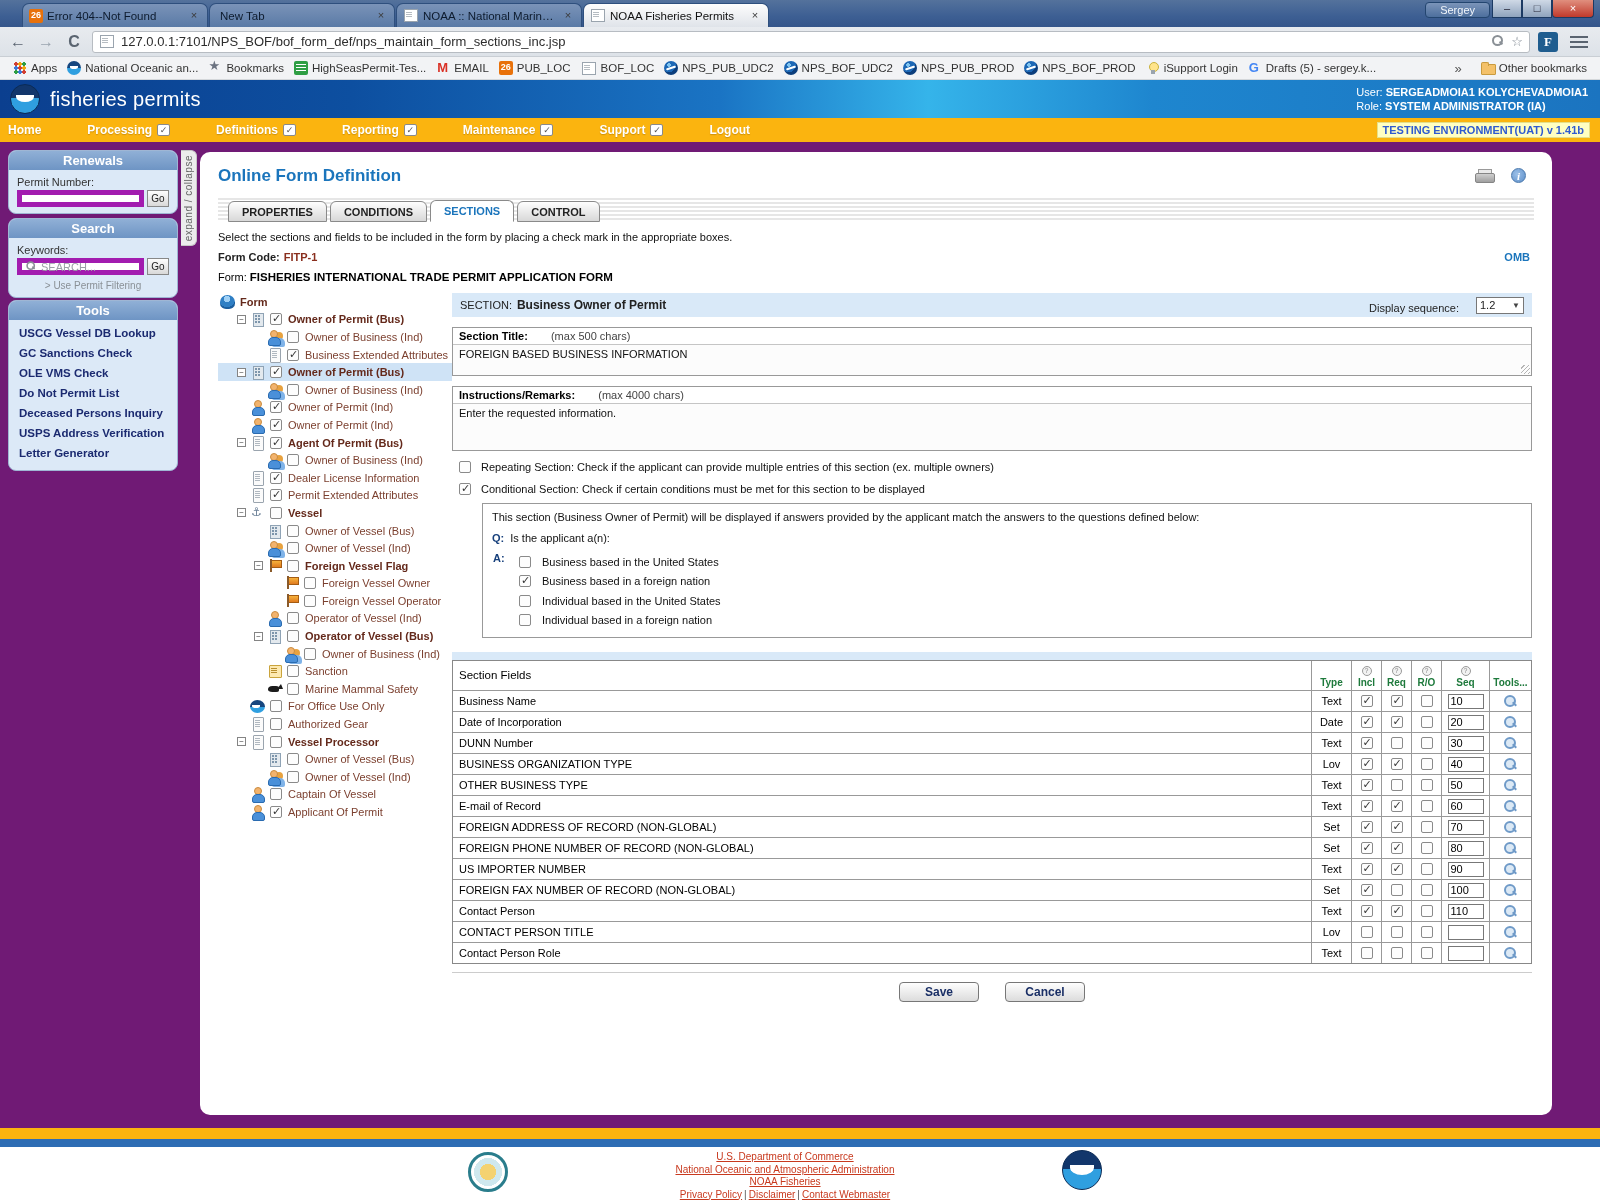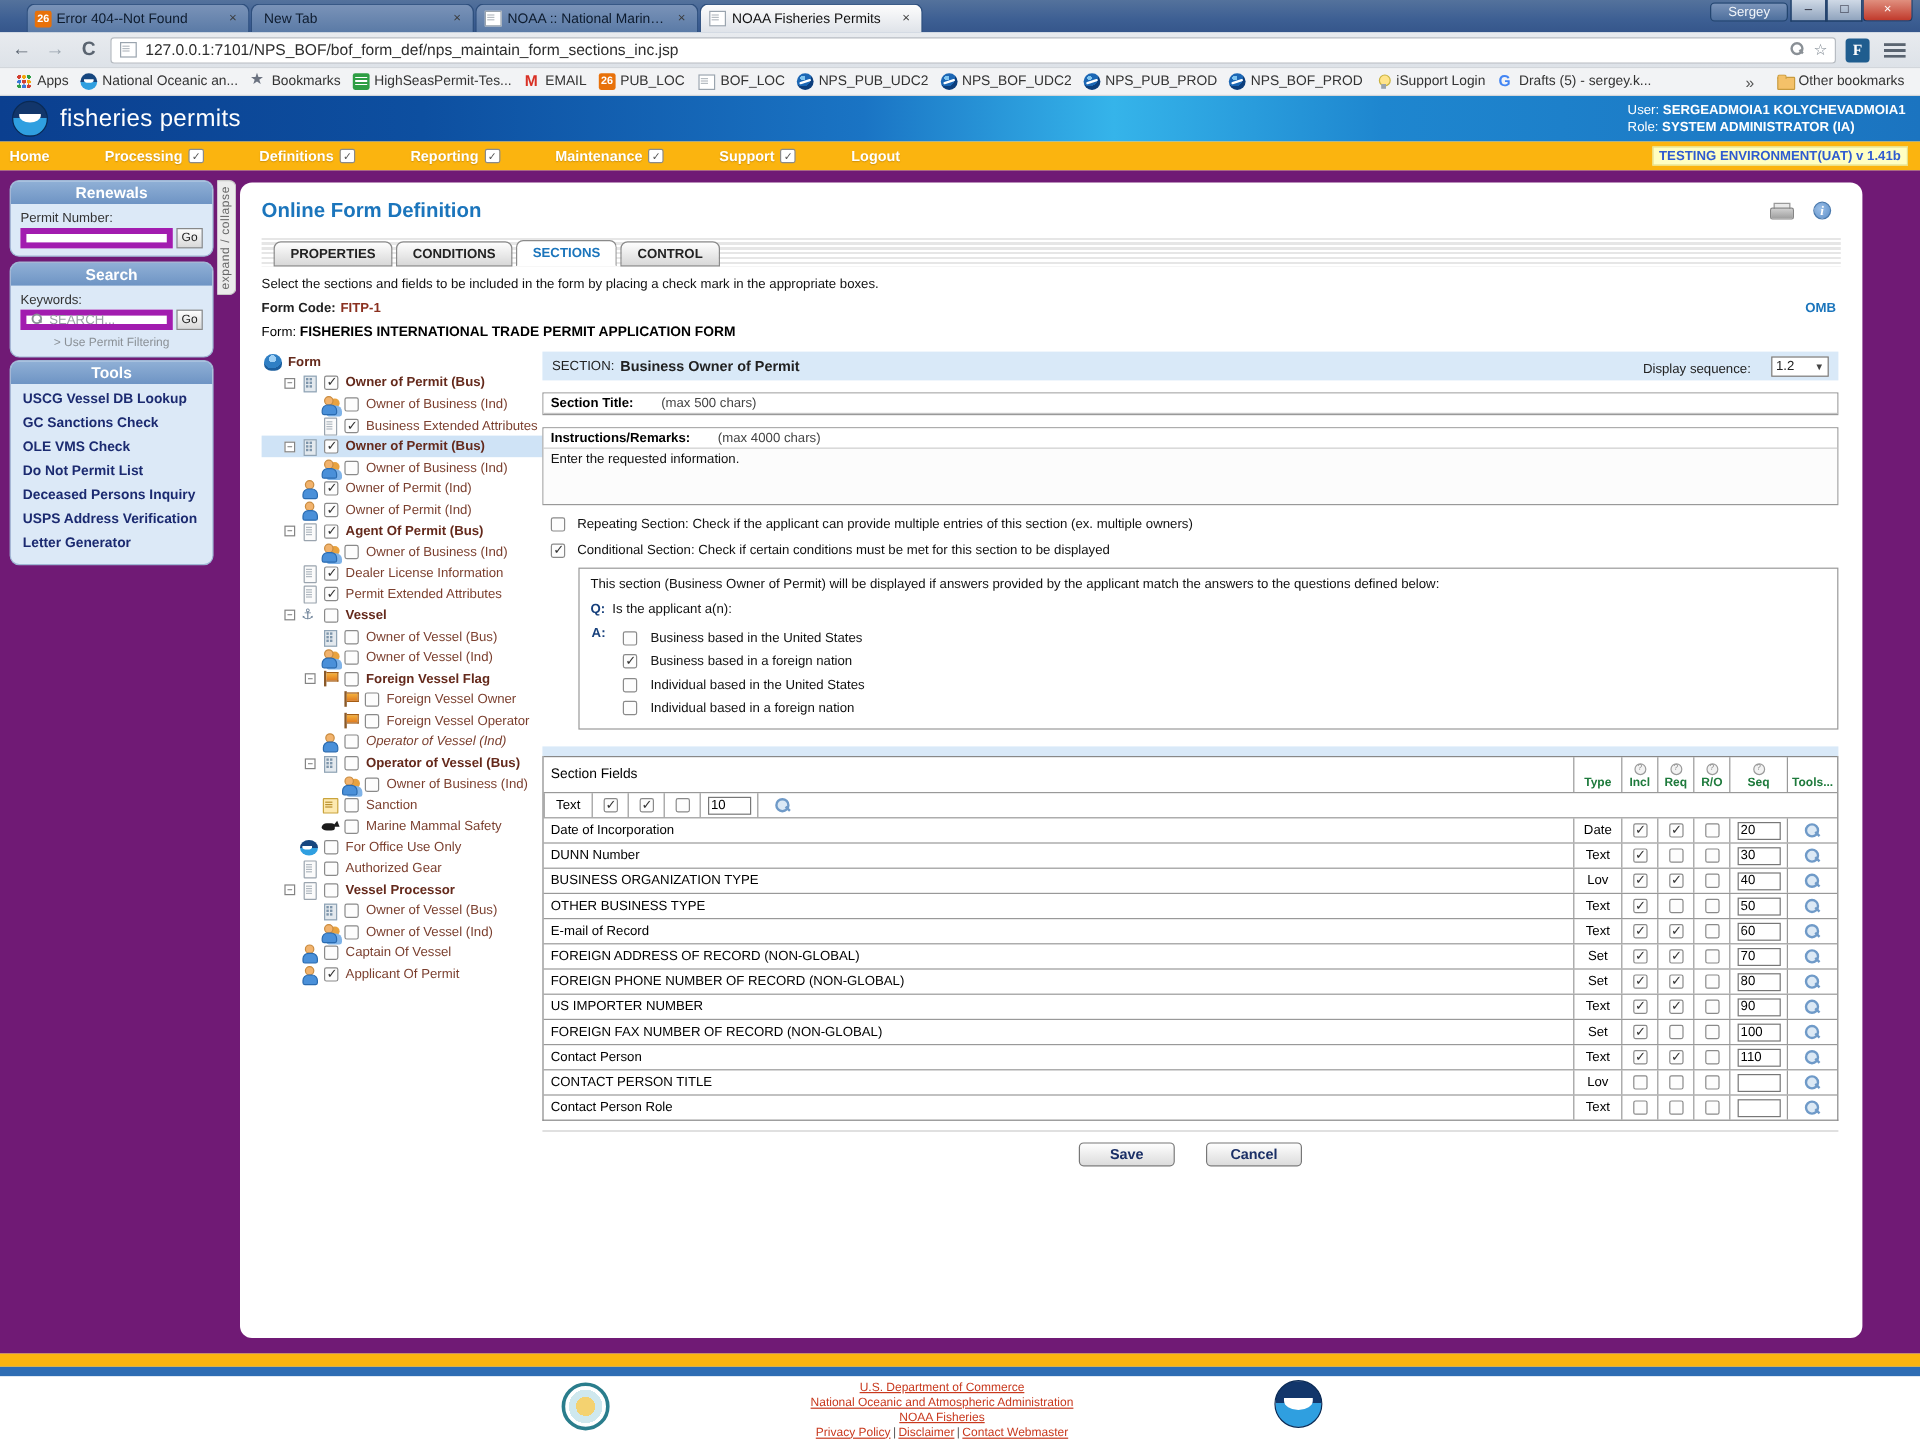--- a/index.html
+++ b/index.html
@@ -513,21 +513,21 @@
             <span class="ti flag"></span>
             <span class="cb"></span>
             <span class="tlabel">Foreign Vessel Owner</span>
           </div>
           <div class="trow" style="padding-left: 53px;">
             <span class="exp-sp"></span>
             <span class="ti flag"></span>
             <span class="cb"></span>
             <span class="tlabel">Foreign Vessel Operator</span>
           </div>
-          <div class="trow" style="padding-left: 36px; font-style: italic;">
+          <div class="trow" style="padding-left: 36px;">
             <span class="exp-sp"></span>
             <span class="ti person"></span>
             <span class="cb"></span>
             <span class="tlabel">Operator of Vessel (Ind)</span>
           </div>
           <div class="trow bold" style="padding-left: 36px;">
             <span class="exp">−</span>
             <span class="ti building"></span>
             <span class="cb"></span>
             <span class="tlabel">Operator of Vessel (Bus)</span>
@@ -605,20 +605,24 @@
               <span class="arrow">▼</span>
             </span>
           </span>
         </div>
 
         <div class="fld-box">
           <div class="fl-head">
             <b>Section Title:</b>
             <span class="hint">(max 500 chars)</span>
           </div>
+          <div class="fl-body h30">
+            <span>FOREIGN BASED BUSINESS INFORMATION</span>
+            <span class="resize-corner"></span>
+          </div>
         </div>
 
         <div class="fld-box">
           <div class="fl-head">
             <b>Instructions/Remarks:</b>
             <span class="hint">(max 4000 chars)</span>
           </div>
           <div class="fl-body h46">
             <span>Enter the requested information.</span>
           </div>
@@ -684,20 +688,21 @@
             <div class="fcell seqc">
                 <span class="helpq">?</span>
                 <span class="colhdr">Seq</span>
               </div>
             <div class="fcell more">
                 <span class="colhdr">Tools...</span>
               </div>
           </div>
           <div id="field-rows">
               <div class="frow body-row">
+                <div class="fcell lab">Business Name</div>
                 <div class="fcell type">Text</div>
                 <div class="fcell w30">
                   <span class="cb on"></span>
                 </div>
                 <div class="fcell w30">
                   <span class="cb on"></span>
                 </div>
                 <div class="fcell w30">
                   <span class="cb"></span>
                 </div>

